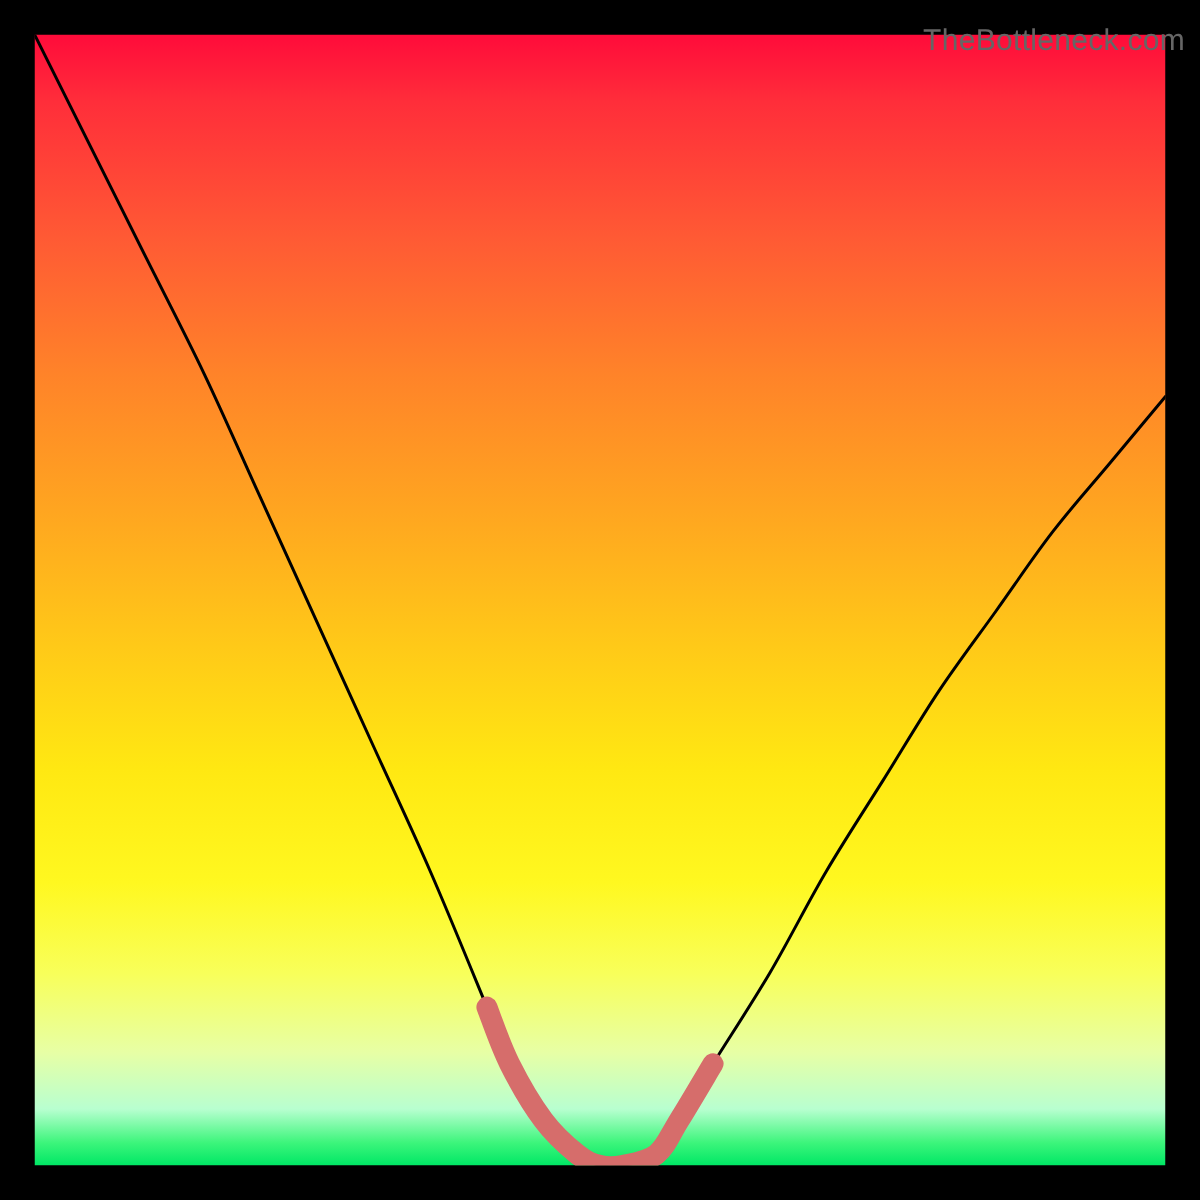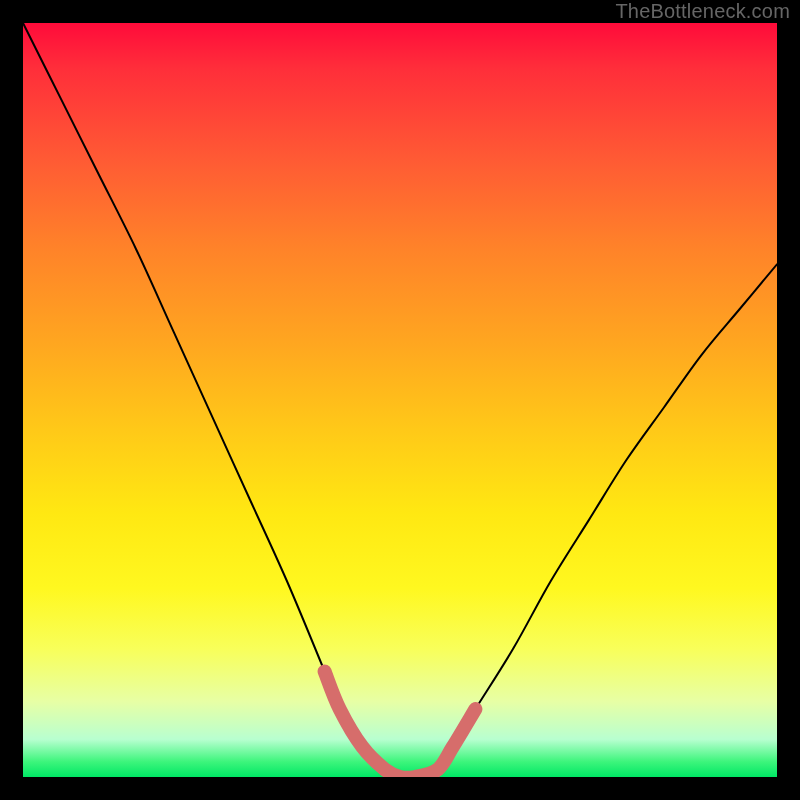--- a/index.html
+++ b/index.html
@@ -12,21 +12,21 @@
     font-family: Arial, Helvetica, sans-serif;
   }
   .frame {
     position: relative;
     width: 800px;
     height: 800px;
     background: #000;
   }
   .watermark {
     position: absolute;
-    top: 0;
+    top: 16px;
     right: 10px;
     color: #666;
     font-size: 20px;
     font-weight: 500;
     letter-spacing: 0.2px;
     z-index: 10;
   }
   .plot-area {
     position: absolute;
     left: 23px;

